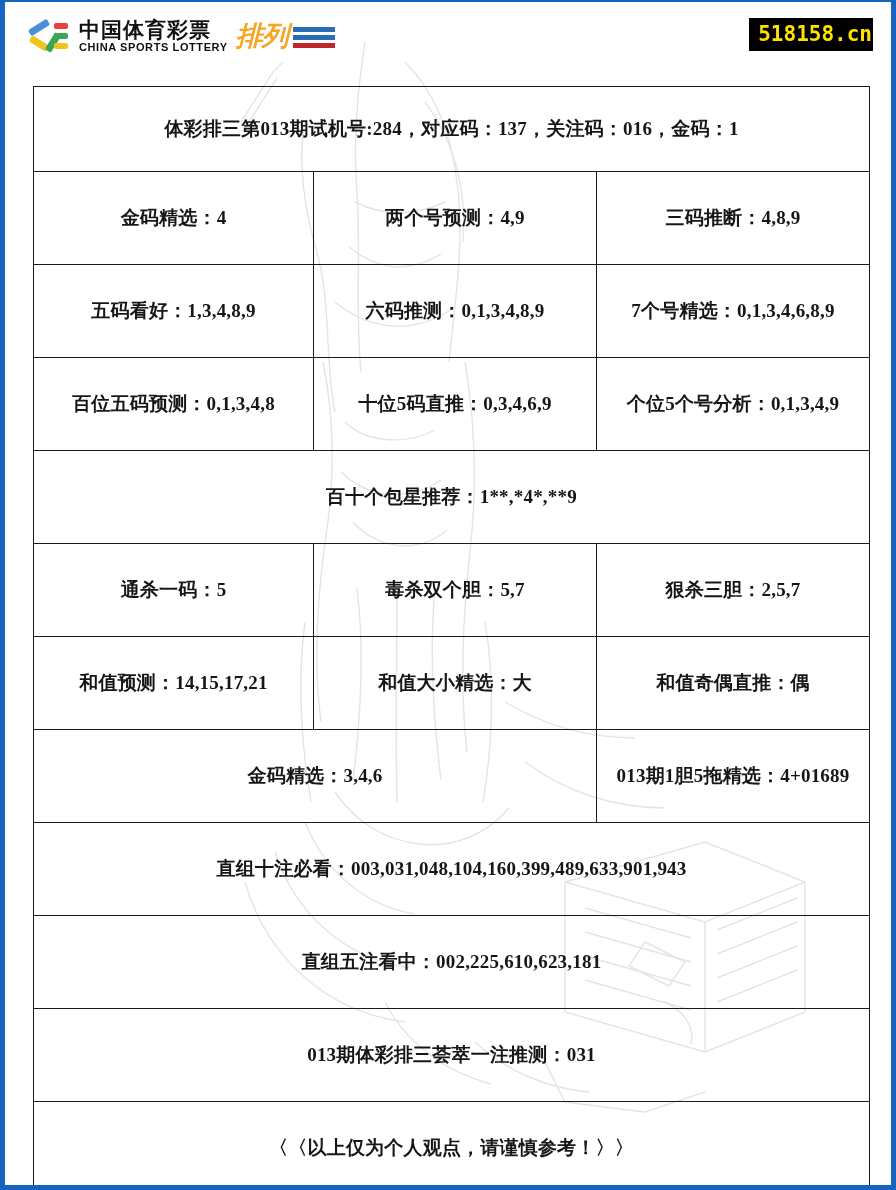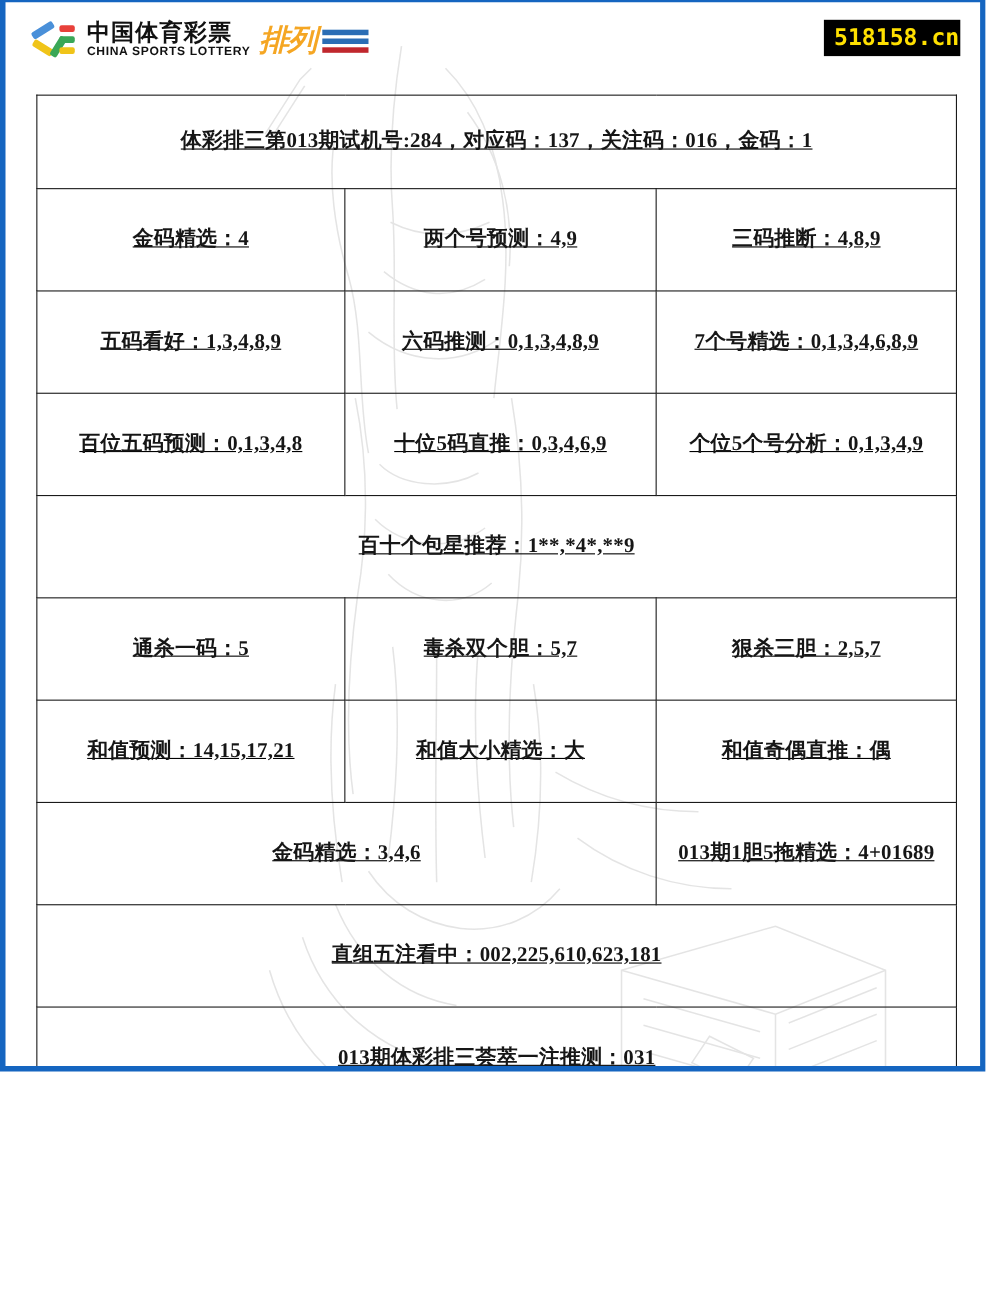--- a/index.html
+++ b/index.html
@@ -10,29 +10,28 @@
     width: 896px;
     height: 1190px;
     background: #ffffff;
     font-family: "Liberation Serif", "DejaVu Serif", serif;
     overflow: hidden;
   }
 
   #page {
     position: relative;
     width: 896px;
-    height: 974px;
+    height: 1190px;
     box-sizing: border-box;
     border-left: 5px solid #1565c0;
     border-right: 5px solid #1565c0;
     border-bottom: 5px solid #1565c0;
     border-top: 2px solid #1565c0;
     background: #ffffff;
     overflow: hidden;
-    text-decoration: underline;
   }
 
   
   #watermark {
     position: absolute;
     left: 0; top: 0;
     width: 896px;
     height: 1190px;
     z-index: 0;
     pointer-events: none;
@@ -297,20 +296,23 @@
             <tr>
               <td>和值预测：14,15,17,21</td>
               <td>和值大小精选：大</td>
               <td>和值奇偶直推：偶</td>
             </tr>
             <tr>
               <td colspan="2">金码精选：3,4,6</td>
               <td colspan="1">013期1胆5拖精选：4+01689</td>
             </tr>
             <tr>
+              <td colspan="3" class="">直组十注必看：003,031,048,104,160,399,489,633,901,943</td>
+            </tr>
+            <tr>
               <td colspan="3" class="">直组五注看中：002,225,610,623,181</td>
             </tr>
             <tr>
               <td colspan="3" class="">013期体彩排三荟萃一注推测：031</td>
             </tr>
             <tr>
               <td colspan="3" class="">〈〈以上仅为个人观点，请谨慎参考！〉〉</td>
             </tr>
           </tbody>
       </table>

